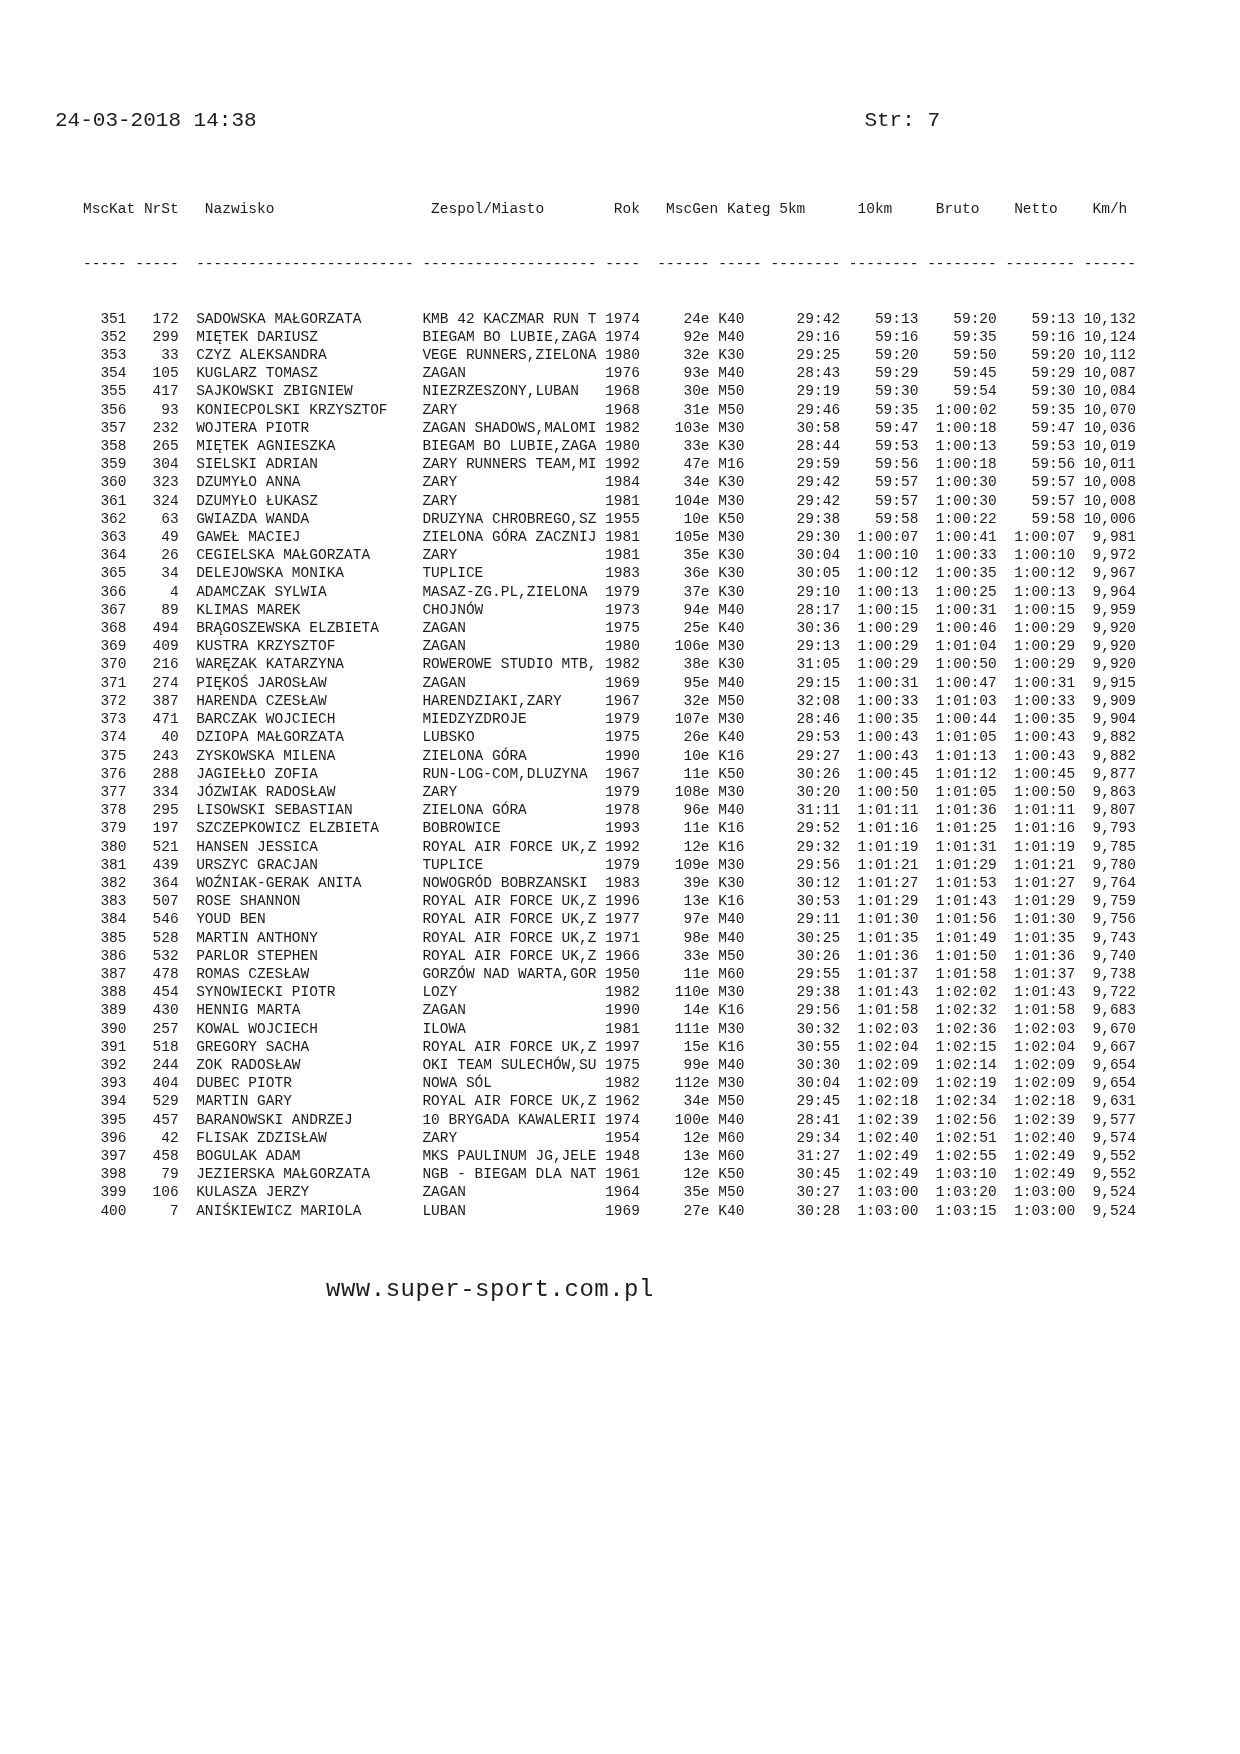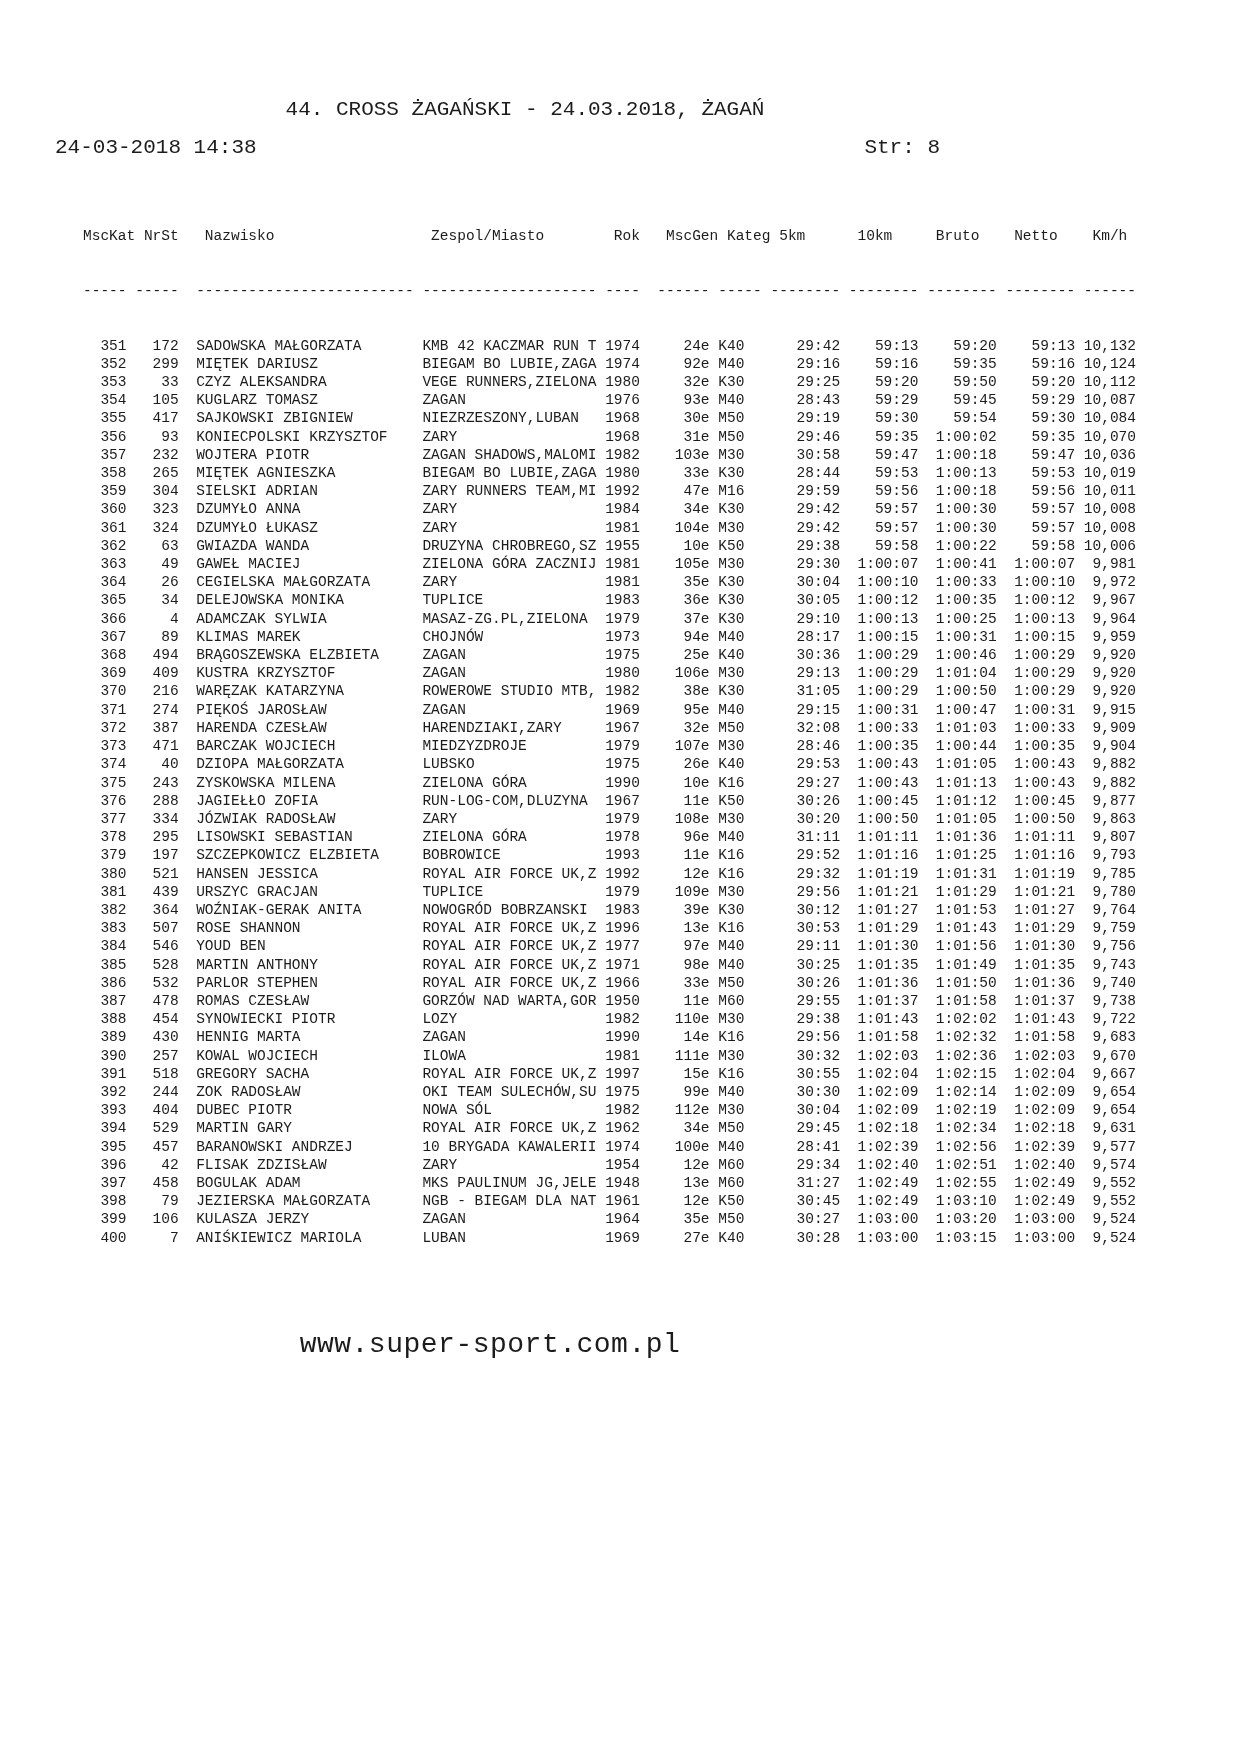--- a/index.html
+++ b/index.html
@@ -5,33 +5,32 @@
   html,body{margin:0;padding:0;background:#ffffff;}
   body{width:1240px;height:1754px;overflow:hidden;}
   .page{
     position:relative;width:1240px;height:1754px;background:#fff;
     color:#1c1c1c;font-family:"Liberation Mono","DejaVu Sans Mono",monospace;
   }
   .title-block{padding-top:96px;width:1050px;text-align:center;font-size:21px;line-height:27px;}
   .meta-row{display:flex;justify-content:space-between;width:885px;margin:12px 16px 0 55px;font-size:21px;line-height:26px;}
   .results-table{margin:30px 0 0 55px;font-size:14.5px;line-height:18.2px;white-space:pre;}
   .results-table .trow{white-space:pre;padding-left:28px;}
-  .footer{width:980px;text-align:center;margin-top:46px;font-size:28px;letter-spacing:0.5px;}
+  .footer{width:980px;text-align:center;margin-top:20px;font-size:24px;letter-spacing:0.5px;}
 </style>
 </head>
 <body>
 
 <div class="page">
   <div class="title-block">
-    <div>44. CROSS ŻAGAŃSKI - 24.03.2018, ŻAGAŃ</div>
   </div>
 
   <div class="meta-row">
     <span>24-03-2018 14:38</span>
-    <span>Str: 8</span>
+    <span>Str: 7</span>
   </div>
 
   <div class="results-table">
     <div class="trow" id="thead"><span>MscKat </span><span>NrSt   </span><span>Nazwisko                  </span><span>Zespol/Miasto        </span><span>Rok   </span><span>MscGen </span><span>Kateg </span><span>5km      </span><span>10km     </span><span>Bruto    </span><span>Netto    </span><span>Km/h  </span></div>
     <div class="trow" id="tdash"><span>----- </span><span>-----  </span><span>------------------------- </span><span>-------------------- </span><span>----  </span><span>------ </span><span>----- </span><span>-------- </span><span>-------- </span><span>-------- </span><span>-------- </span><span>------</span></div>
     <div id="tbody"><div class="trow"><span>  351 </span><span>  172  </span><span>SADOWSKA MAŁGORZATA       </span><span>KMB 42 KACZMAR RUN T </span><span>1974  </span><span>   24e </span><span>K40   </span><span>   29:42 </span><span>   59:13 </span><span>   59:20 </span><span>   59:13 </span><span>10,132</span></div><div class="trow"><span>  352 </span><span>  299  </span><span>MIĘTEK DARIUSZ            </span><span>BIEGAM BO LUBIE,ZAGA </span><span>1974  </span><span>   92e </span><span>M40   </span><span>   29:16 </span><span>   59:16 </span><span>   59:35 </span><span>   59:16 </span><span>10,124</span></div><div class="trow"><span>  353 </span><span>   33  </span><span>CZYZ ALEKSANDRA           </span><span>VEGE RUNNERS,ZIELONA </span><span>1980  </span><span>   32e </span><span>K30   </span><span>   29:25 </span><span>   59:20 </span><span>   59:50 </span><span>   59:20 </span><span>10,112</span></div><div class="trow"><span>  354 </span><span>  105  </span><span>KUGLARZ TOMASZ            </span><span>ZAGAN                </span><span>1976  </span><span>   93e </span><span>M40   </span><span>   28:43 </span><span>   59:29 </span><span>   59:45 </span><span>   59:29 </span><span>10,087</span></div><div class="trow"><span>  355 </span><span>  417  </span><span>SAJKOWSKI ZBIGNIEW        </span><span>NIEZRZESZONY,LUBAN   </span><span>1968  </span><span>   30e </span><span>M50   </span><span>   29:19 </span><span>   59:30 </span><span>   59:54 </span><span>   59:30 </span><span>10,084</span></div><div class="trow"><span>  356 </span><span>   93  </span><span>KONIECPOLSKI KRZYSZTOF    </span><span>ZARY                 </span><span>1968  </span><span>   31e </span><span>M50   </span><span>   29:46 </span><span>   59:35 </span><span> 1:00:02 </span><span>   59:35 </span><span>10,070</span></div><div class="trow"><span>  357 </span><span>  232  </span><span>WOJTERA PIOTR             </span><span>ZAGAN SHADOWS,MALOMI </span><span>1982  </span><span>  103e </span><span>M30   </span><span>   30:58 </span><span>   59:47 </span><span> 1:00:18 </span><span>   59:47 </span><span>10,036</span></div><div class="trow"><span>  358 </span><span>  265  </span><span>MIĘTEK AGNIESZKA          </span><span>BIEGAM BO LUBIE,ZAGA </span><span>1980  </span><span>   33e </span><span>K30   </span><span>   28:44 </span><span>   59:53 </span><span> 1:00:13 </span><span>   59:53 </span><span>10,019</span></div><div class="trow"><span>  359 </span><span>  304  </span><span>SIELSKI ADRIAN            </span><span>ZARY RUNNERS TEAM,MI </span><span>1992  </span><span>   47e </span><span>M16   </span><span>   29:59 </span><span>   59:56 </span><span> 1:00:18 </span><span>   59:56 </span><span>10,011</span></div><div class="trow"><span>  360 </span><span>  323  </span><span>DZUMYŁO ANNA              </span><span>ZARY                 </span><span>1984  </span><span>   34e </span><span>K30   </span><span>   29:42 </span><span>   59:57 </span><span> 1:00:30 </span><span>   59:57 </span><span>10,008</span></div><div class="trow"><span>  361 </span><span>  324  </span><span>DZUMYŁO ŁUKASZ            </span><span>ZARY                 </span><span>1981  </span><span>  104e </span><span>M30   </span><span>   29:42 </span><span>   59:57 </span><span> 1:00:30 </span><span>   59:57 </span><span>10,008</span></div><div class="trow"><span>  362 </span><span>   63  </span><span>GWIAZDA WANDA             </span><span>DRUZYNA CHROBREGO,SZ </span><span>1955  </span><span>   10e </span><span>K50   </span><span>   29:38 </span><span>   59:58 </span><span> 1:00:22 </span><span>   59:58 </span><span>10,006</span></div><div class="trow"><span>  363 </span><span>   49  </span><span>GAWEŁ MACIEJ              </span><span>ZIELONA GÓRA ZACZNIJ </span><span>1981  </span><span>  105e </span><span>M30   </span><span>   29:30 </span><span> 1:00:07 </span><span> 1:00:41 </span><span> 1:00:07 </span><span> 9,981</span></div><div class="trow"><span>  364 </span><span>   26  </span><span>CEGIELSKA MAŁGORZATA      </span><span>ZARY                 </span><span>1981  </span><span>   35e </span><span>K30   </span><span>   30:04 </span><span> 1:00:10 </span><span> 1:00:33 </span><span> 1:00:10 </span><span> 9,972</span></div><div class="trow"><span>  365 </span><span>   34  </span><span>DELEJOWSKA MONIKA         </span><span>TUPLICE              </span><span>1983  </span><span>   36e </span><span>K30   </span><span>   30:05 </span><span> 1:00:12 </span><span> 1:00:35 </span><span> 1:00:12 </span><span> 9,967</span></div><div class="trow"><span>  366 </span><span>    4  </span><span>ADAMCZAK SYLWIA           </span><span>MASAZ-ZG.PL,ZIELONA  </span><span>1979  </span><span>   37e </span><span>K30   </span><span>   29:10 </span><span> 1:00:13 </span><span> 1:00:25 </span><span> 1:00:13 </span><span> 9,964</span></div><div class="trow"><span>  367 </span><span>   89  </span><span>KLIMAS MAREK              </span><span>CHOJNÓW              </span><span>1973  </span><span>   94e </span><span>M40   </span><span>   28:17 </span><span> 1:00:15 </span><span> 1:00:31 </span><span> 1:00:15 </span><span> 9,959</span></div><div class="trow"><span>  368 </span><span>  494  </span><span>BRĄGOSZEWSKA ELZBIETA     </span><span>ZAGAN                </span><span>1975  </span><span>   25e </span><span>K40   </span><span>   30:36 </span><span> 1:00:29 </span><span> 1:00:46 </span><span> 1:00:29 </span><span> 9,920</span></div><div class="trow"><span>  369 </span><span>  409  </span><span>KUSTRA KRZYSZTOF          </span><span>ZAGAN                </span><span>1980  </span><span>  106e </span><span>M30   </span><span>   29:13 </span><span> 1:00:29 </span><span> 1:01:04 </span><span> 1:00:29 </span><span> 9,920</span></div><div class="trow"><span>  370 </span><span>  216  </span><span>WARĘZAK KATARZYNA         </span><span>ROWEROWE STUDIO MTB, </span><span>1982  </span><span>   38e </span><span>K30   </span><span>   31:05 </span><span> 1:00:29 </span><span> 1:00:50 </span><span> 1:00:29 </span><span> 9,920</span></div><div class="trow"><span>  371 </span><span>  274  </span><span>PIĘKOŚ JAROSŁAW           </span><span>ZAGAN                </span><span>1969  </span><span>   95e </span><span>M40   </span><span>   29:15 </span><span> 1:00:31 </span><span> 1:00:47 </span><span> 1:00:31 </span><span> 9,915</span></div><div class="trow"><span>  372 </span><span>  387  </span><span>HARENDA CZESŁAW           </span><span>HARENDZIAKI,ZARY     </span><span>1967  </span><span>   32e </span><span>M50   </span><span>   32:08 </span><span> 1:00:33 </span><span> 1:01:03 </span><span> 1:00:33 </span><span> 9,909</span></div><div class="trow"><span>  373 </span><span>  471  </span><span>BARCZAK WOJCIECH          </span><span>MIEDZYZDROJE         </span><span>1979  </span><span>  107e </span><span>M30   </span><span>   28:46 </span><span> 1:00:35 </span><span> 1:00:44 </span><span> 1:00:35 </span><span> 9,904</span></div><div class="trow"><span>  374 </span><span>   40  </span><span>DZIOPA MAŁGORZATA         </span><span>LUBSKO               </span><span>1975  </span><span>   26e </span><span>K40   </span><span>   29:53 </span><span> 1:00:43 </span><span> 1:01:05 </span><span> 1:00:43 </span><span> 9,882</span></div><div class="trow"><span>  375 </span><span>  243  </span><span>ZYSKOWSKA MILENA          </span><span>ZIELONA GÓRA         </span><span>1990  </span><span>   10e </span><span>K16   </span><span>   29:27 </span><span> 1:00:43 </span><span> 1:01:13 </span><span> 1:00:43 </span><span> 9,882</span></div><div class="trow"><span>  376 </span><span>  288  </span><span>JAGIEŁŁO ZOFIA            </span><span>RUN-LOG-COM,DLUZYNA  </span><span>1967  </span><span>   11e </span><span>K50   </span><span>   30:26 </span><span> 1:00:45 </span><span> 1:01:12 </span><span> 1:00:45 </span><span> 9,877</span></div><div class="trow"><span>  377 </span><span>  334  </span><span>JÓZWIAK RADOSŁAW          </span><span>ZARY                 </span><span>1979  </span><span>  108e </span><span>M30   </span><span>   30:20 </span><span> 1:00:50 </span><span> 1:01:05 </span><span> 1:00:50 </span><span> 9,863</span></div><div class="trow"><span>  378 </span><span>  295  </span><span>LISOWSKI SEBASTIAN        </span><span>ZIELONA GÓRA         </span><span>1978  </span><span>   96e </span><span>M40   </span><span>   31:11 </span><span> 1:01:11 </span><span> 1:01:36 </span><span> 1:01:11 </span><span> 9,807</span></div><div class="trow"><span>  379 </span><span>  197  </span><span>SZCZEPKOWICZ ELZBIETA     </span><span>BOBROWICE            </span><span>1993  </span><span>   11e </span><span>K16   </span><span>   29:52 </span><span> 1:01:16 </span><span> 1:01:25 </span><span> 1:01:16 </span><span> 9,793</span></div><div class="trow"><span>  380 </span><span>  521  </span><span>HANSEN JESSICA            </span><span>ROYAL AIR FORCE UK,Z </span><span>1992  </span><span>   12e </span><span>K16   </span><span>   29:32 </span><span> 1:01:19 </span><span> 1:01:31 </span><span> 1:01:19 </span><span> 9,785</span></div><div class="trow"><span>  381 </span><span>  439  </span><span>URSZYC GRACJAN            </span><span>TUPLICE              </span><span>1979  </span><span>  109e </span><span>M30   </span><span>   29:56 </span><span> 1:01:21 </span><span> 1:01:29 </span><span> 1:01:21 </span><span> 9,780</span></div><div class="trow"><span>  382 </span><span>  364  </span><span>WOŹNIAK-GERAK ANITA       </span><span>NOWOGRÓD BOBRZANSKI  </span><span>1983  </span><span>   39e </span><span>K30   </span><span>   30:12 </span><span> 1:01:27 </span><span> 1:01:53 </span><span> 1:01:27 </span><span> 9,764</span></div><div class="trow"><span>  383 </span><span>  507  </span><span>ROSE SHANNON              </span><span>ROYAL AIR FORCE UK,Z </span><span>1996  </span><span>   13e </span><span>K16   </span><span>   30:53 </span><span> 1:01:29 </span><span> 1:01:43 </span><span> 1:01:29 </span><span> 9,759</span></div><div class="trow"><span>  384 </span><span>  546  </span><span>YOUD BEN                  </span><span>ROYAL AIR FORCE UK,Z </span><span>1977  </span><span>   97e </span><span>M40   </span><span>   29:11 </span><span> 1:01:30 </span><span> 1:01:56 </span><span> 1:01:30 </span><span> 9,756</span></div><div class="trow"><span>  385 </span><span>  528  </span><span>MARTIN ANTHONY            </span><span>ROYAL AIR FORCE UK,Z </span><span>1971  </span><span>   98e </span><span>M40   </span><span>   30:25 </span><span> 1:01:35 </span><span> 1:01:49 </span><span> 1:01:35 </span><span> 9,743</span></div><div class="trow"><span>  386 </span><span>  532  </span><span>PARLOR STEPHEN            </span><span>ROYAL AIR FORCE UK,Z </span><span>1966  </span><span>   33e </span><span>M50   </span><span>   30:26 </span><span> 1:01:36 </span><span> 1:01:50 </span><span> 1:01:36 </span><span> 9,740</span></div><div class="trow"><span>  387 </span><span>  478  </span><span>ROMAS CZESŁAW             </span><span>GORZÓW NAD WARTA,GOR </span><span>1950  </span><span>   11e </span><span>M60   </span><span>   29:55 </span><span> 1:01:37 </span><span> 1:01:58 </span><span> 1:01:37 </span><span> 9,738</span></div><div class="trow"><span>  388 </span><span>  454  </span><span>SYNOWIECKI PIOTR          </span><span>LOZY                 </span><span>1982  </span><span>  110e </span><span>M30   </span><span>   29:38 </span><span> 1:01:43 </span><span> 1:02:02 </span><span> 1:01:43 </span><span> 9,722</span></div><div class="trow"><span>  389 </span><span>  430  </span><span>HENNIG MARTA              </span><span>ZAGAN                </span><span>1990  </span><span>   14e </span><span>K16   </span><span>   29:56 </span><span> 1:01:58 </span><span> 1:02:32 </span><span> 1:01:58 </span><span> 9,683</span></div><div class="trow"><span>  390 </span><span>  257  </span><span>KOWAL WOJCIECH            </span><span>ILOWA                </span><span>1981  </span><span>  111e </span><span>M30   </span><span>   30:32 </span><span> 1:02:03 </span><span> 1:02:36 </span><span> 1:02:03 </span><span> 9,670</span></div><div class="trow"><span>  391 </span><span>  518  </span><span>GREGORY SACHA             </span><span>ROYAL AIR FORCE UK,Z </span><span>1997  </span><span>   15e </span><span>K16   </span><span>   30:55 </span><span> 1:02:04 </span><span> 1:02:15 </span><span> 1:02:04 </span><span> 9,667</span></div><div class="trow"><span>  392 </span><span>  244  </span><span>ZOK RADOSŁAW              </span><span>OKI TEAM SULECHÓW,SU </span><span>1975  </span><span>   99e </span><span>M40   </span><span>   30:30 </span><span> 1:02:09 </span><span> 1:02:14 </span><span> 1:02:09 </span><span> 9,654</span></div><div class="trow"><span>  393 </span><span>  404  </span><span>DUBEC PIOTR               </span><span>NOWA SÓL             </span><span>1982  </span><span>  112e </span><span>M30   </span><span>   30:04 </span><span> 1:02:09 </span><span> 1:02:19 </span><span> 1:02:09 </span><span> 9,654</span></div><div class="trow"><span>  394 </span><span>  529  </span><span>MARTIN GARY               </span><span>ROYAL AIR FORCE UK,Z </span><span>1962  </span><span>   34e </span><span>M50   </span><span>   29:45 </span><span> 1:02:18 </span><span> 1:02:34 </span><span> 1:02:18 </span><span> 9,631</span></div><div class="trow"><span>  395 </span><span>  457  </span><span>BARANOWSKI ANDRZEJ        </span><span>10 BRYGADA KAWALERII </span><span>1974  </span><span>  100e </span><span>M40   </span><span>   28:41 </span><span> 1:02:39 </span><span> 1:02:56 </span><span> 1:02:39 </span><span> 9,577</span></div><div class="trow"><span>  396 </span><span>   42  </span><span>FLISAK ZDZISŁAW           </span><span>ZARY                 </span><span>1954  </span><span>   12e </span><span>M60   </span><span>   29:34 </span><span> 1:02:40 </span><span> 1:02:51 </span><span> 1:02:40 </span><span> 9,574</span></div><div class="trow"><span>  397 </span><span>  458  </span><span>BOGULAK ADAM              </span><span>MKS PAULINUM JG,JELE </span><span>1948  </span><span>   13e </span><span>M60   </span><span>   31:27 </span><span> 1:02:49 </span><span> 1:02:55 </span><span> 1:02:49 </span><span> 9,552</span></div><div class="trow"><span>  398 </span><span>   79  </span><span>JEZIERSKA MAŁGORZATA      </span><span>NGB - BIEGAM DLA NAT </span><span>1961  </span><span>   12e </span><span>K50   </span><span>   30:45 </span><span> 1:02:49 </span><span> 1:03:10 </span><span> 1:02:49 </span><span> 9,552</span></div><div class="trow"><span>  399 </span><span>  106  </span><span>KULASZA JERZY             </span><span>ZAGAN                </span><span>1964  </span><span>   35e </span><span>M50   </span><span>   30:27 </span><span> 1:03:00 </span><span> 1:03:20 </span><span> 1:03:00 </span><span> 9,524</span></div><div class="trow"><span>  400 </span><span>    7  </span><span>ANIŚKIEWICZ MARIOLA       </span><span>LUBAN                </span><span>1969  </span><span>   27e </span><span>K40   </span><span>   30:28 </span><span> 1:03:00 </span><span> 1:03:15 </span><span> 1:03:00 </span><span> 9,524</span></div></div>
   </div>
 
   <div class="footer">
     <span>www.super-sport.com.pl</span>

